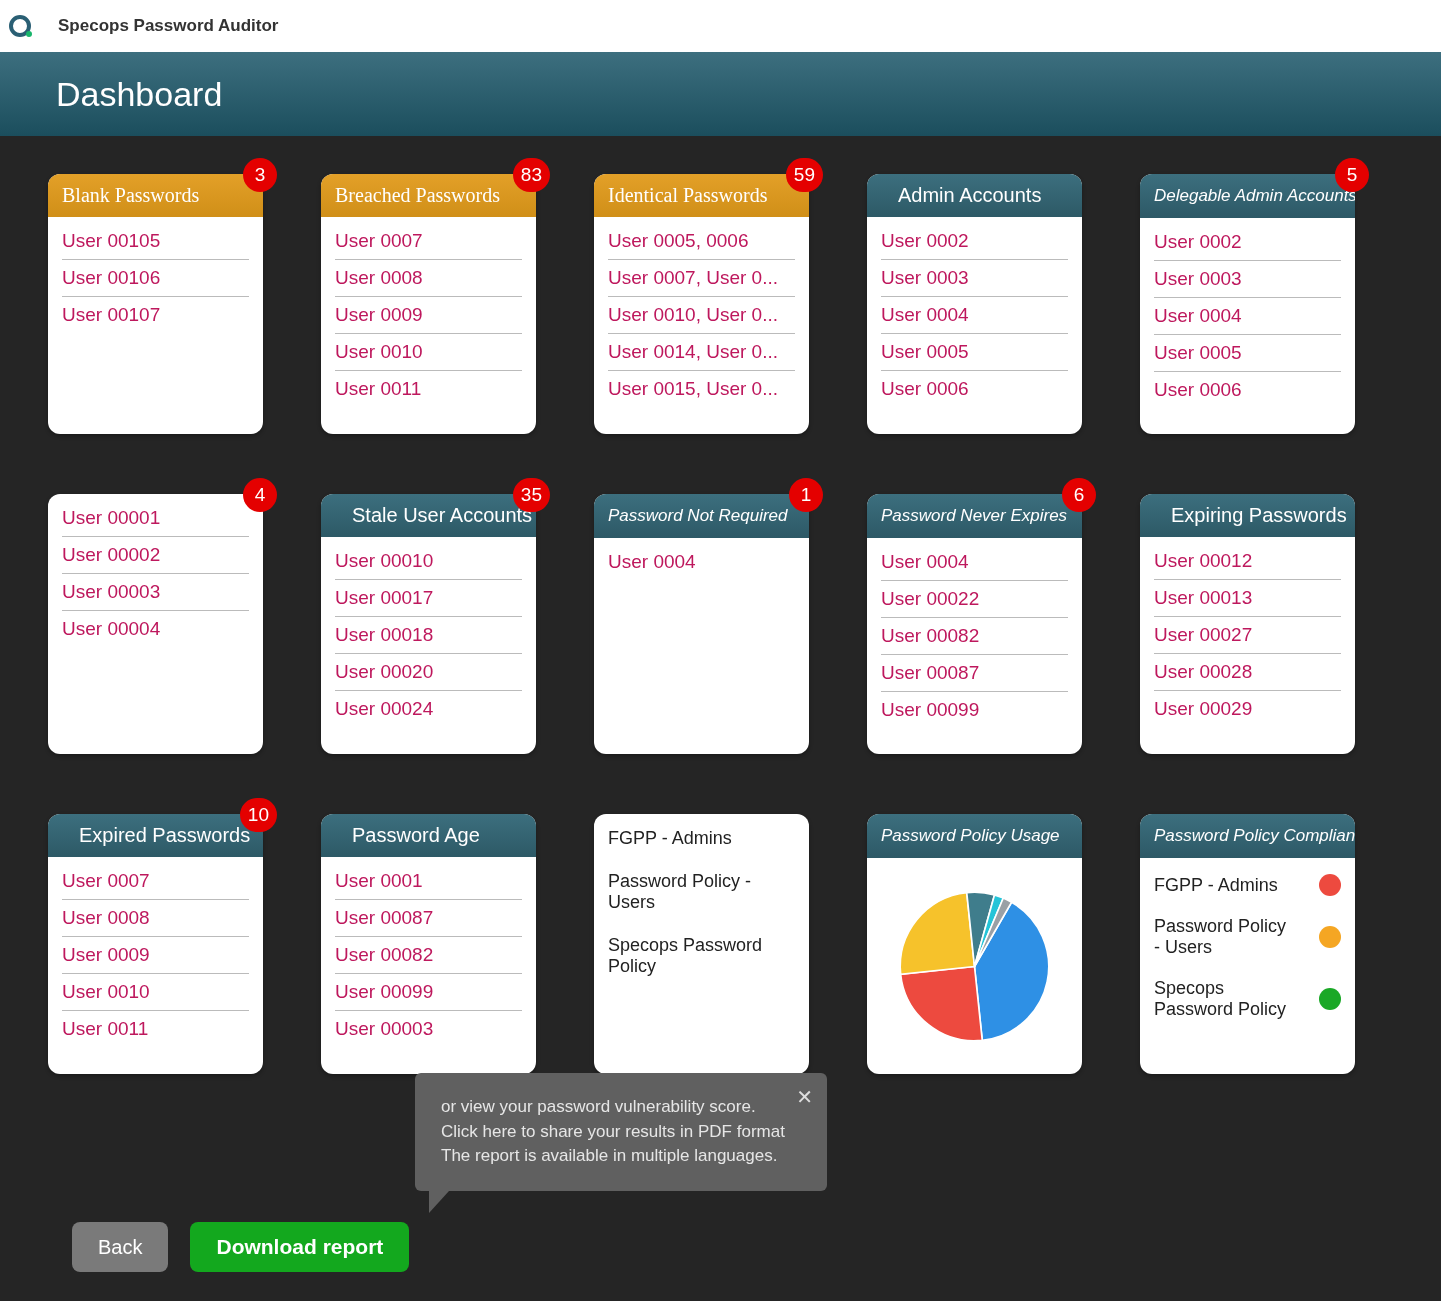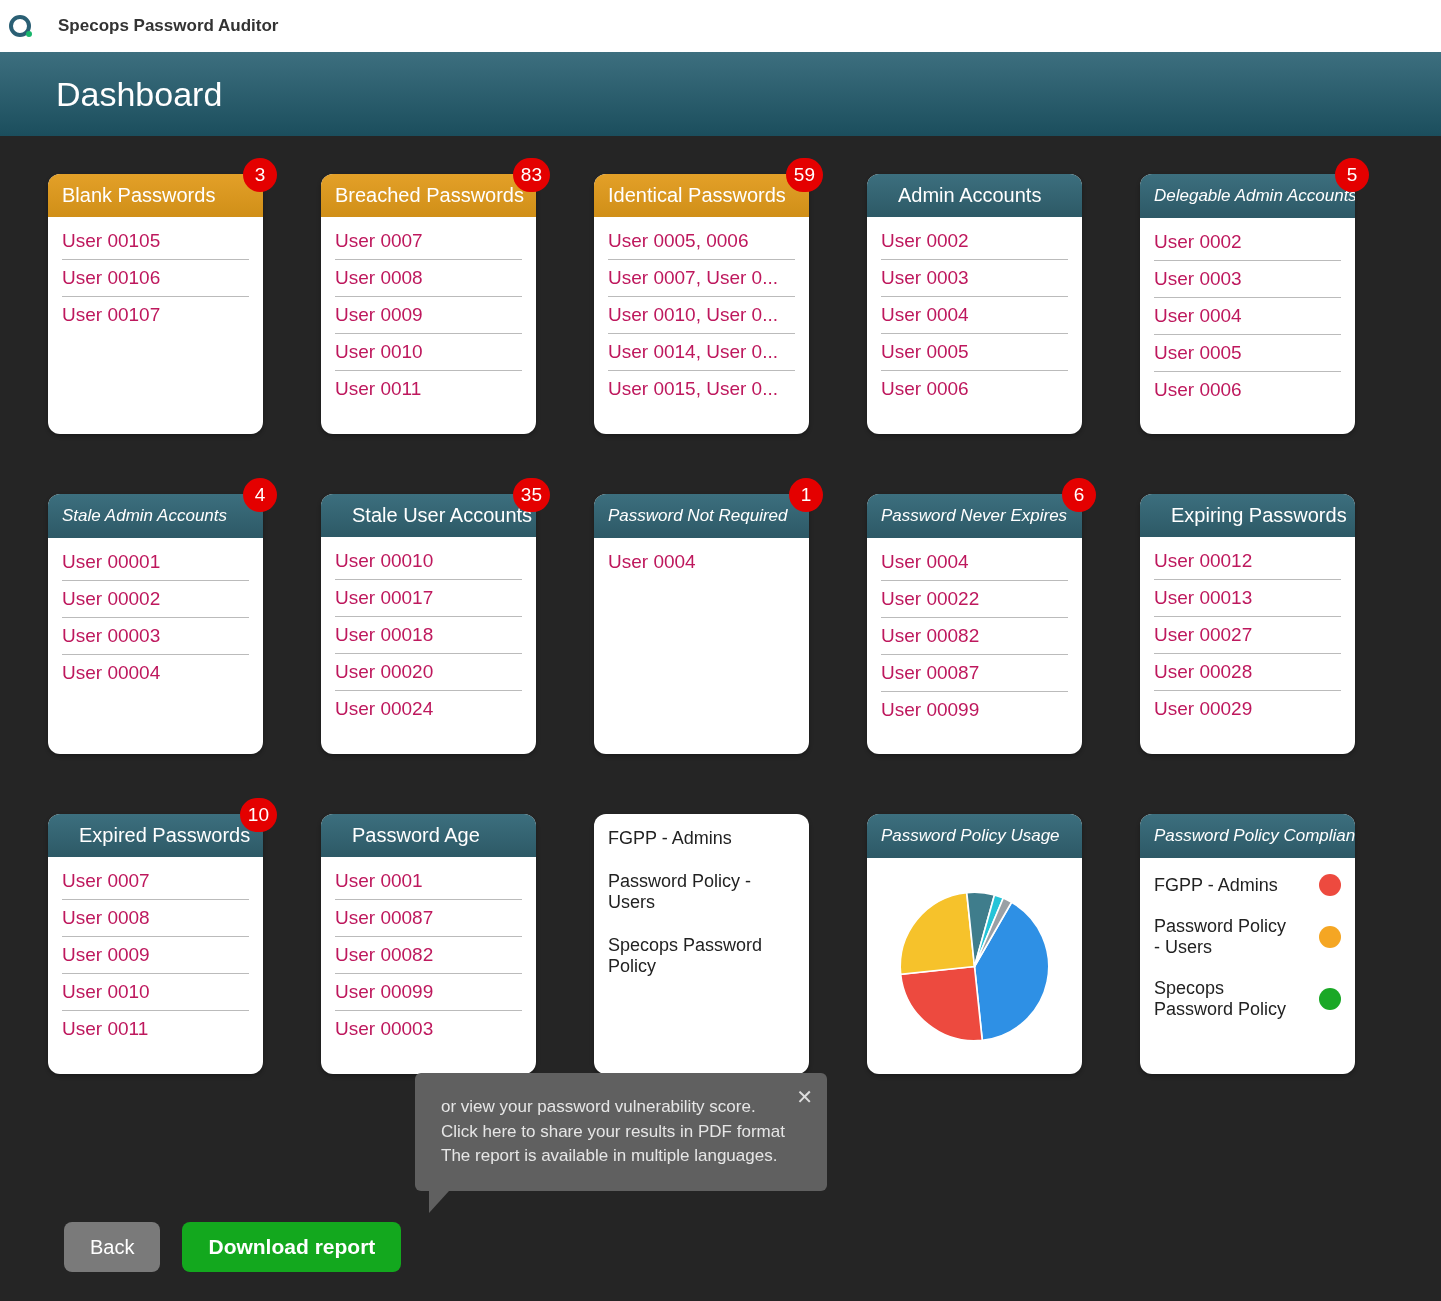--- a/index.html
+++ b/index.html
@@ -50,21 +50,21 @@
   .card-header {
     border-radius: 12px 12px 0 0;
     color: #fff;
     padding: 10px 14px;
     font-size: 20px;
     font-weight: 500;
     white-space: nowrap;
     overflow: hidden;
   }
   .card-header.small { font-size: 17px; padding: 12px 14px; font-style: italic;}
-  .hdr-orange { background: linear-gradient(#e3a028, #d08f18); }
+  .hdr-orange { background: linear-gradient(#e3a028, #d08f18); font-family: Liberation Serif, serif; }
   .hdr-teal   { background: linear-gradient(#3c6f7e, #2d5966); padding-left: 31px; }
   .badge {
     position: absolute;
     top: -16px;
     right: -14px;
     min-width: 34px;
     height: 34px;
     padding: 0 8px;
     border-radius: 17px;
     background: #e40000;
@@ -95,21 +95,21 @@
     padding: 10px 0; font-size: 18px; color:#222;
   }
   .dot { width: 22px; height: 22px; border-radius: 50%; flex-shrink:0; margin-left:8px;}
   .dot-red { background:#ed4a3f; }
   .dot-orange { background:#f5a623; }
   .dot-green { background:#1aa826; }
   .pie-wrap { flex:1; display:flex; align-items:center; justify-content:center; padding:10px;}
   
   .footer-fixed {
     position: absolute;
-    left: 64px;
+    left: 72px;
     top: 1222px;
     display: flex;
     gap: 22px;
     align-items:center;
   }
   .btn {
     border: none;
     border-radius: 8px;
     height: 50px;
     padding: 0 26px;
@@ -214,21 +214,20 @@
         <div class="card-body">
           <div class="row">User 0002</div>
           <div class="row">User 0003</div>
           <div class="row">User 0004</div>
           <div class="row">User 0005</div>
           <div class="row">User 0006</div>
         </div>
       </div>
       <div class="card">
         <div class="badge">4</div>
-        <div class="card-header hdr-teal small">Stale Admin Accounts</div>
         <div class="card-body">
           <div class="row">User 00001</div>
           <div class="row">User 00002</div>
           <div class="row">User 00003</div>
           <div class="row">User 00004</div>
         </div>
       </div>
       <div class="card">
         <div class="badge">35</div>
         <div class="card-header hdr-teal ">Stale User Accounts</div>

